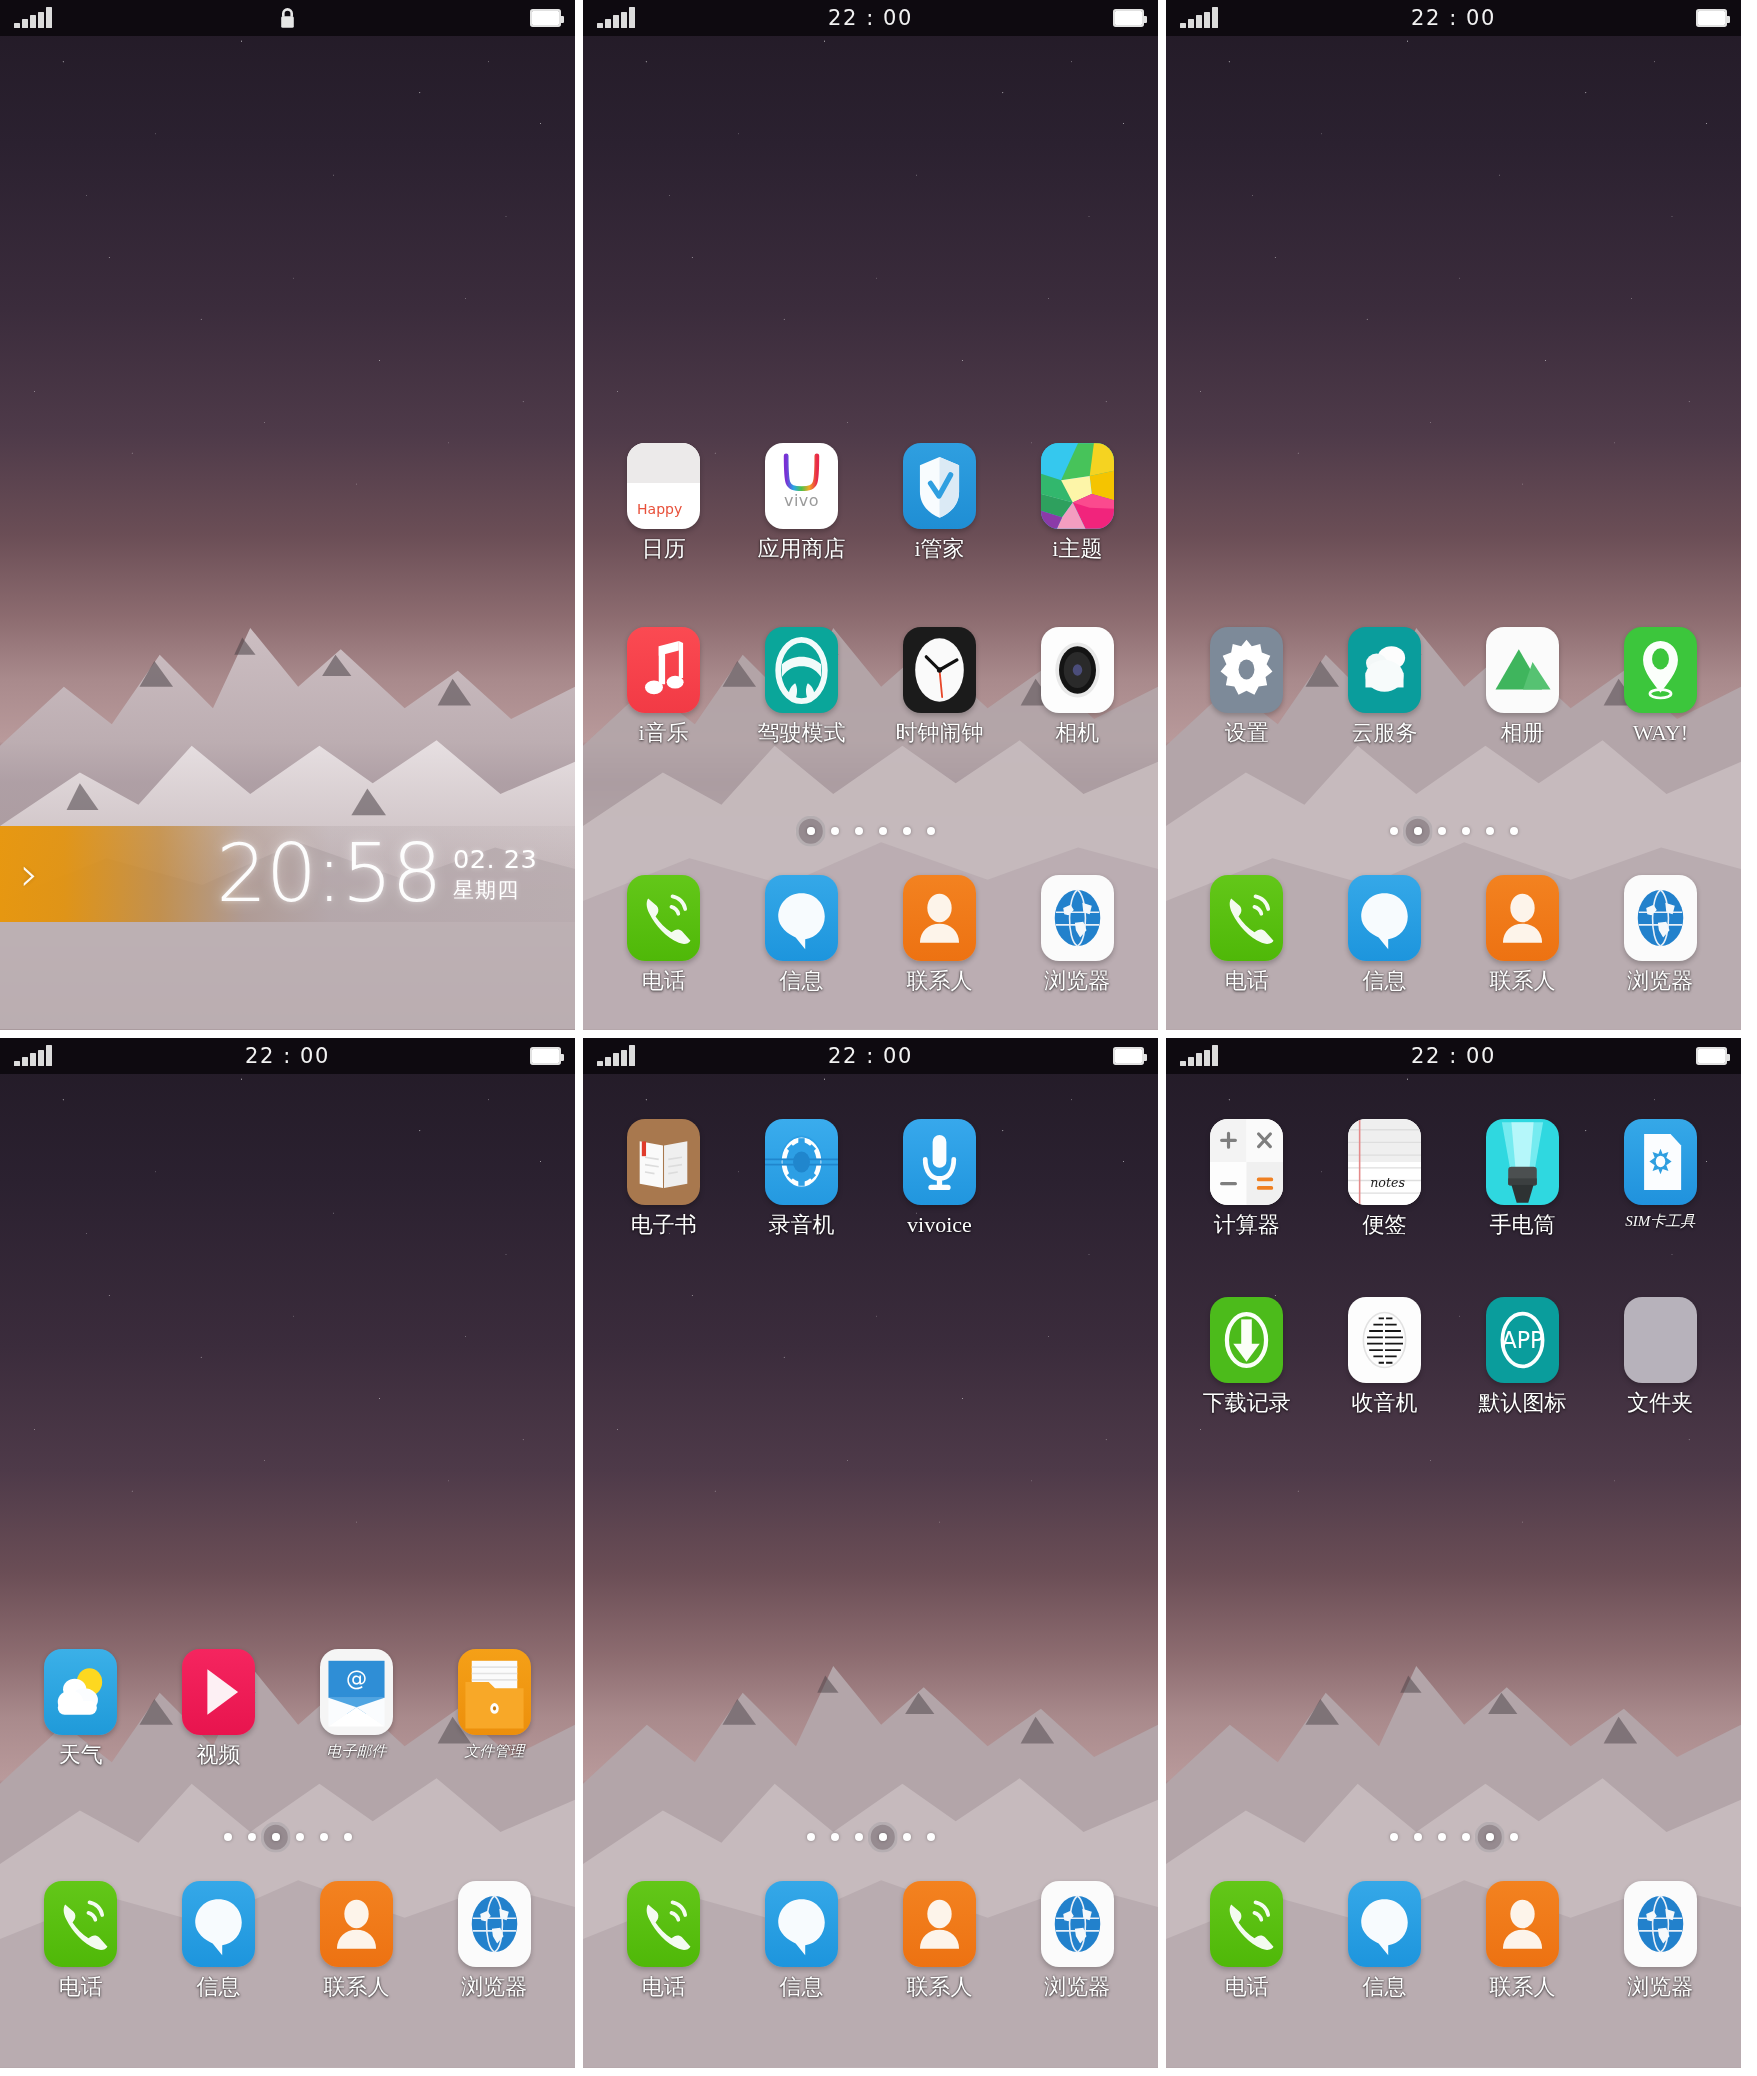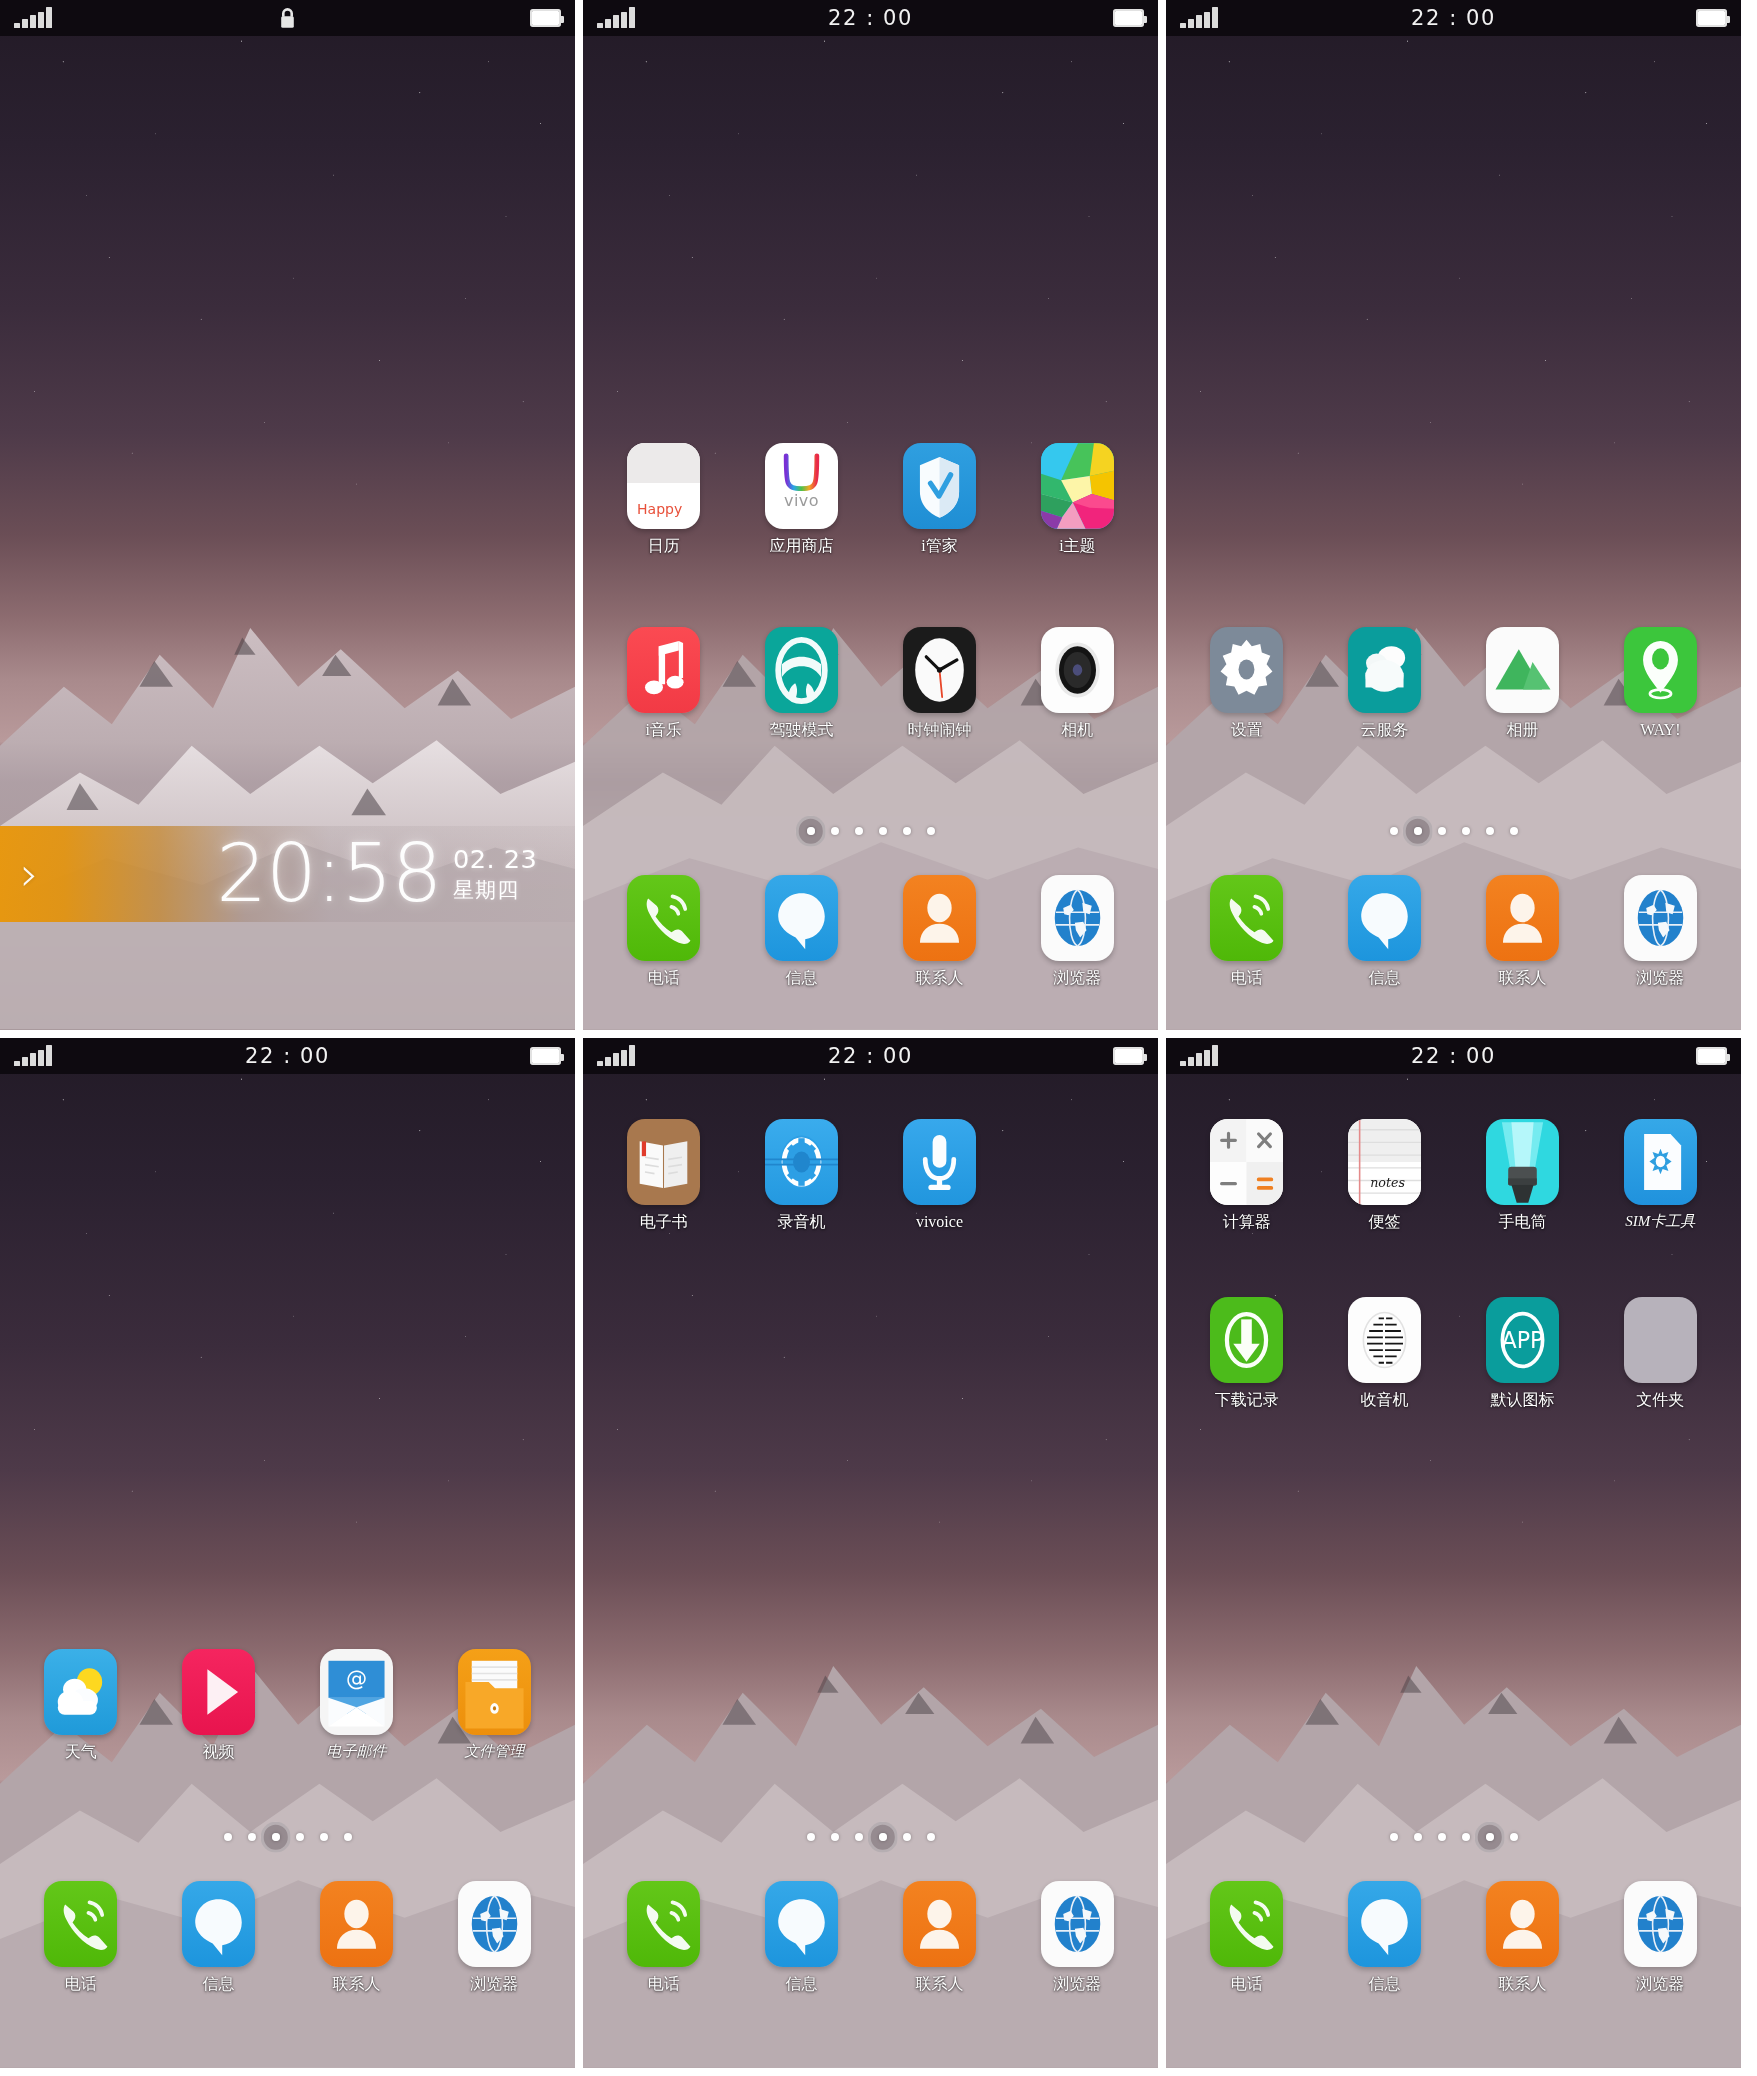--- a/index.html
+++ b/index.html
@@ -136,21 +136,21 @@
     padding:0 11.7px;
   }
   .cell { display:flex; flex-direction:column; align-items:center; }
   .icon {
     width:73px; height:86px; border-radius:18px;
     position:relative; overflow:hidden;
     box-shadow:0 2.1px 5.3px rgba(0,0,0,.22);
     flex:none;
   }
   .label {
-    margin-top:8.5px; color:#fff; font-size:16px; line-height:1;
+    margin-top:8.5px; color:#fff; font-size:22px; line-height:1;
     font-family:"Liberation Serif", serif;
     text-shadow: 0 1.1px 2.7px rgba(0,0,0,.65), 0 0 1.6px rgba(0,0,0,.6);
     white-space:nowrap;
   }
   .label.small { font-size:15px;font-style:italic; }
 
   
   .dots { position:absolute; left:0; right:0; display:flex; justify-content:center; align-items:center; gap:16px; z-index:4;}
   .dot { width:8px; height:8px; border-radius:50%; background:#fff; box-shadow:0 0 3.2px rgba(0,0,0,.35); position:relative;}
   .dot.active::before{

